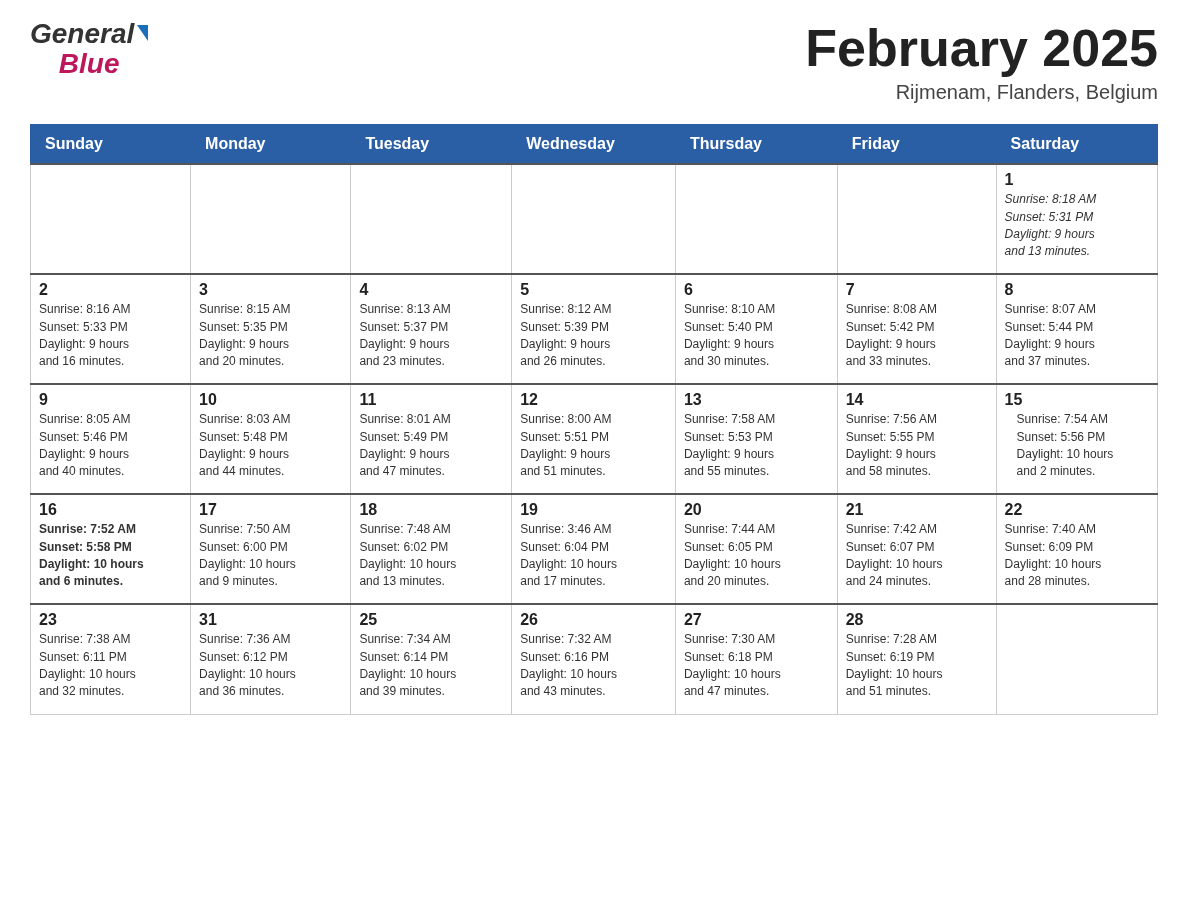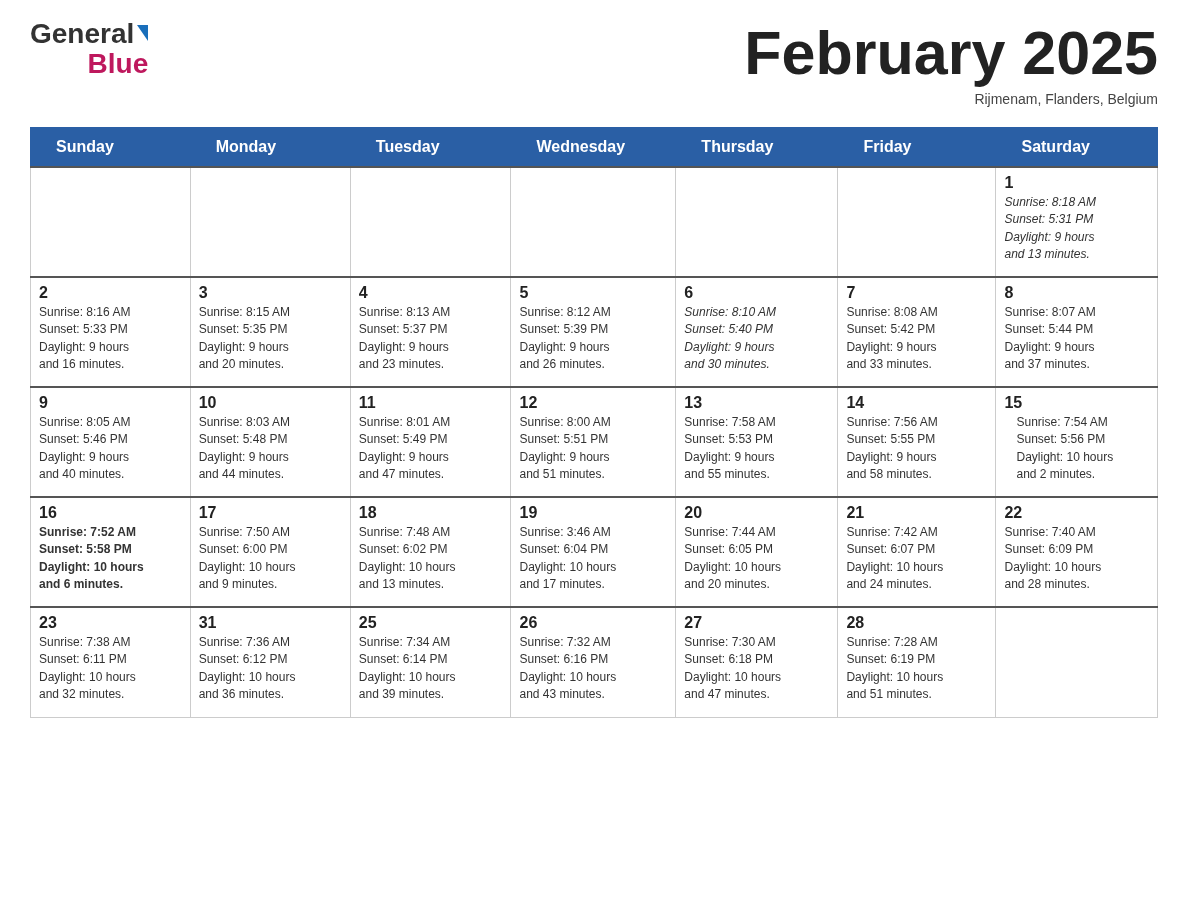--- a/index.html
+++ b/index.html
@@ -13,59 +13,60 @@
     }
     .header {
       display: flex;
       justify-content: space-between;
       align-items: flex-start;
       margin-bottom: 20px;
     }
     .logo {
       display: flex;
       flex-direction: column;
-      align-items: flex-end;
+      align-items: center;
+      font-style: italic;
     }
     .logo-text {
       font-size: 28px;
       font-weight: bold;
       color: #333;
       line-height: 1;
     }
     .logo-blue {
       color: #be185d;
       font-size: 28px;
       font-weight: bold;
     }
     .title-block {
       text-align: right;
     }
     .month-title {
-      font-size: 61px;
+      font-size: 52px;
       font-weight: bold;
       color: #222;
       line-height: 1.1;
       text-align: right;
     }
     .location {
-      font-size: 14px;
+      font-size: 20px;
       color: #444;
       margin-top: 4px;
     }
     .calendar {
       width: 100%;
       border-collapse: collapse;
       border: 1px solid #aaa;
     }
     .calendar th {
       background-color: #2a5fa5;
       color: #fff;
       font-size: 16px;
       font-weight: bold;
-      padding: 10px 25px;
+      padding: 10px 14px;
       text-align: left;
       border: 1px solid #2a5fa5;
     }
     .calendar td {
       vertical-align: top;
       padding: 6px 8px;
       border: 1px solid #ccc;
       width: 170px;
       min-height: 100px;
       height: 110px;
@@ -158,21 +159,21 @@
         </td>
         <td>
           <div class="day-number">5</div>
           <div class="day-info" style="white-space: pre-line;">Sunrise: 8:12 AM
 Sunset: 5:39 PM
 Daylight: 9 hours
 and 26 minutes.</div>
         </td>
         <td>
           <div class="day-number">6</div>
-          <div class="day-info" style="white-space: pre-line; font-style: italic;">Sunrise: 8:10 AM
+          <div class="day-info" style="white-space: pre-line;">Sunrise: 8:10 AM
 Sunset: 5:40 PM
 Daylight: 9 hours
 and 30 minutes.</div>
         </td>
         <td>
           <div class="day-number">7</div>
           <div class="day-info" style="white-space: pre-line;">Sunrise: 8:08 AM
 Sunset: 5:42 PM
 Daylight: 9 hours
 and 33 minutes.</div>

